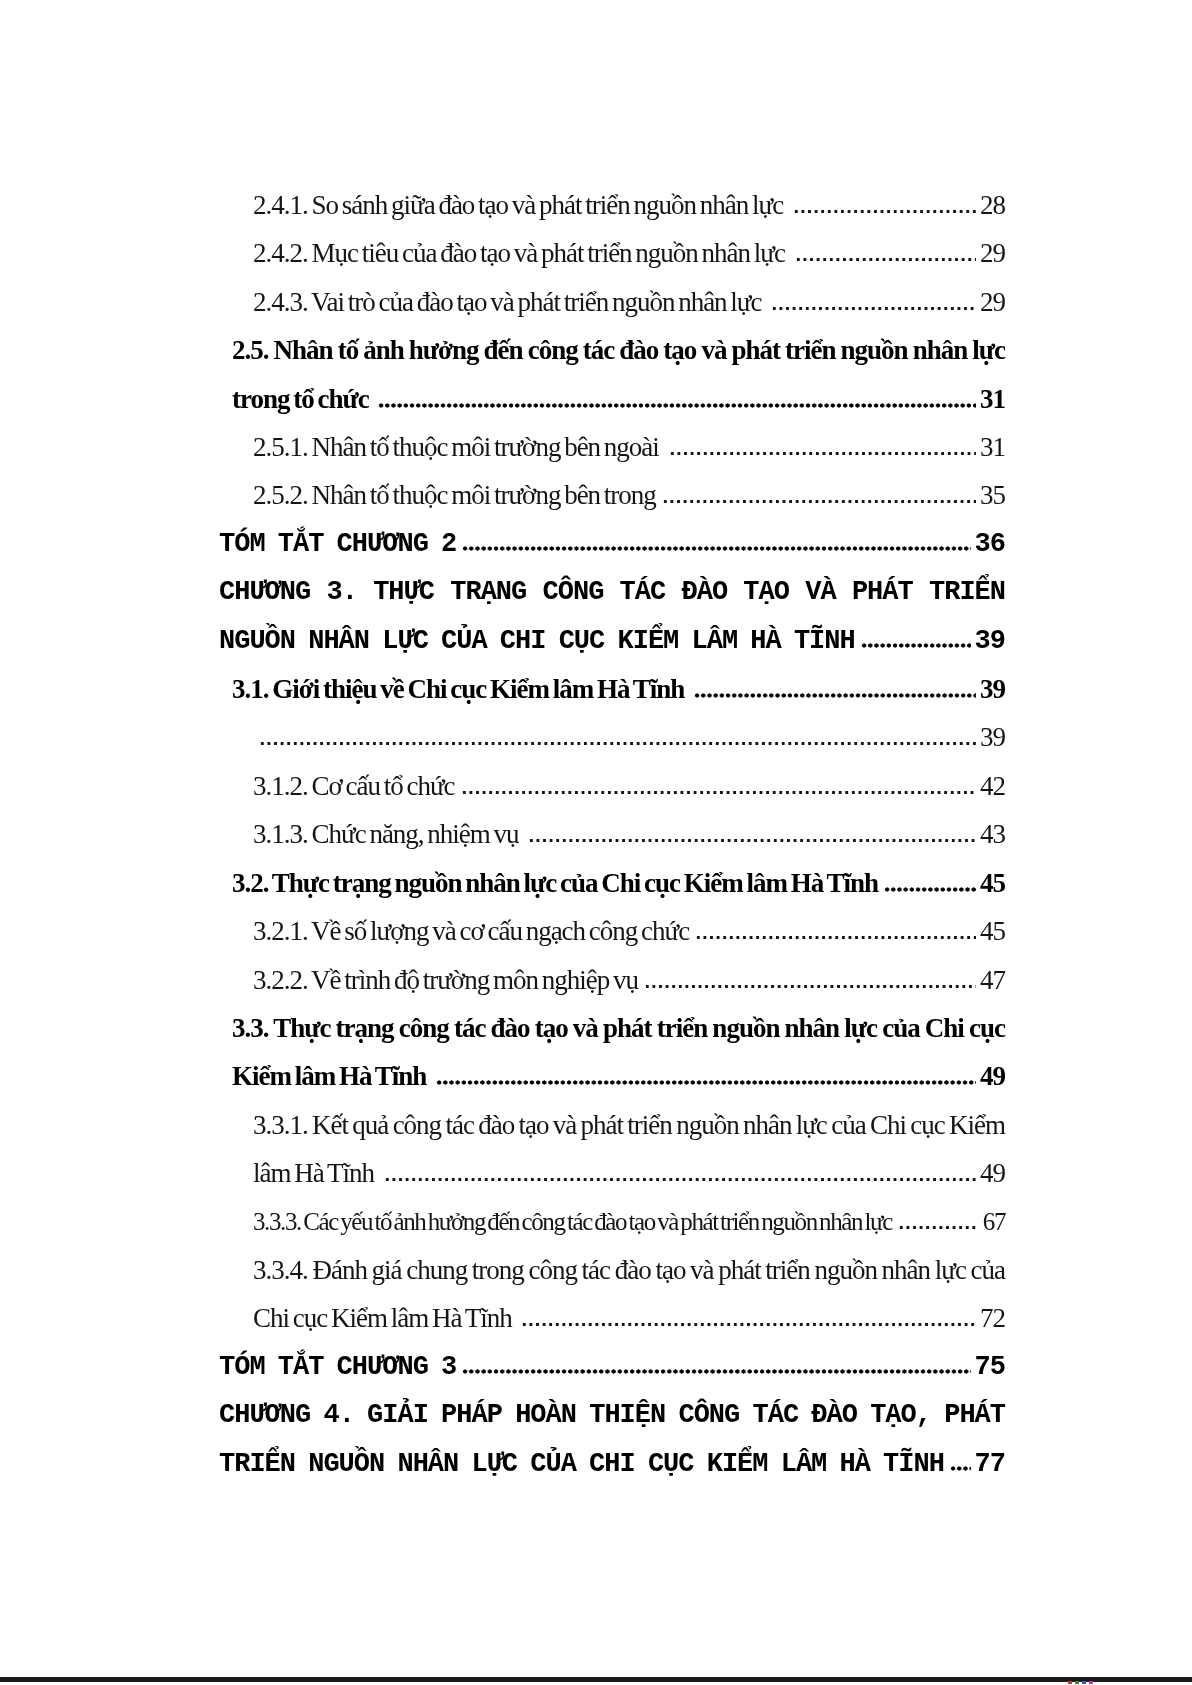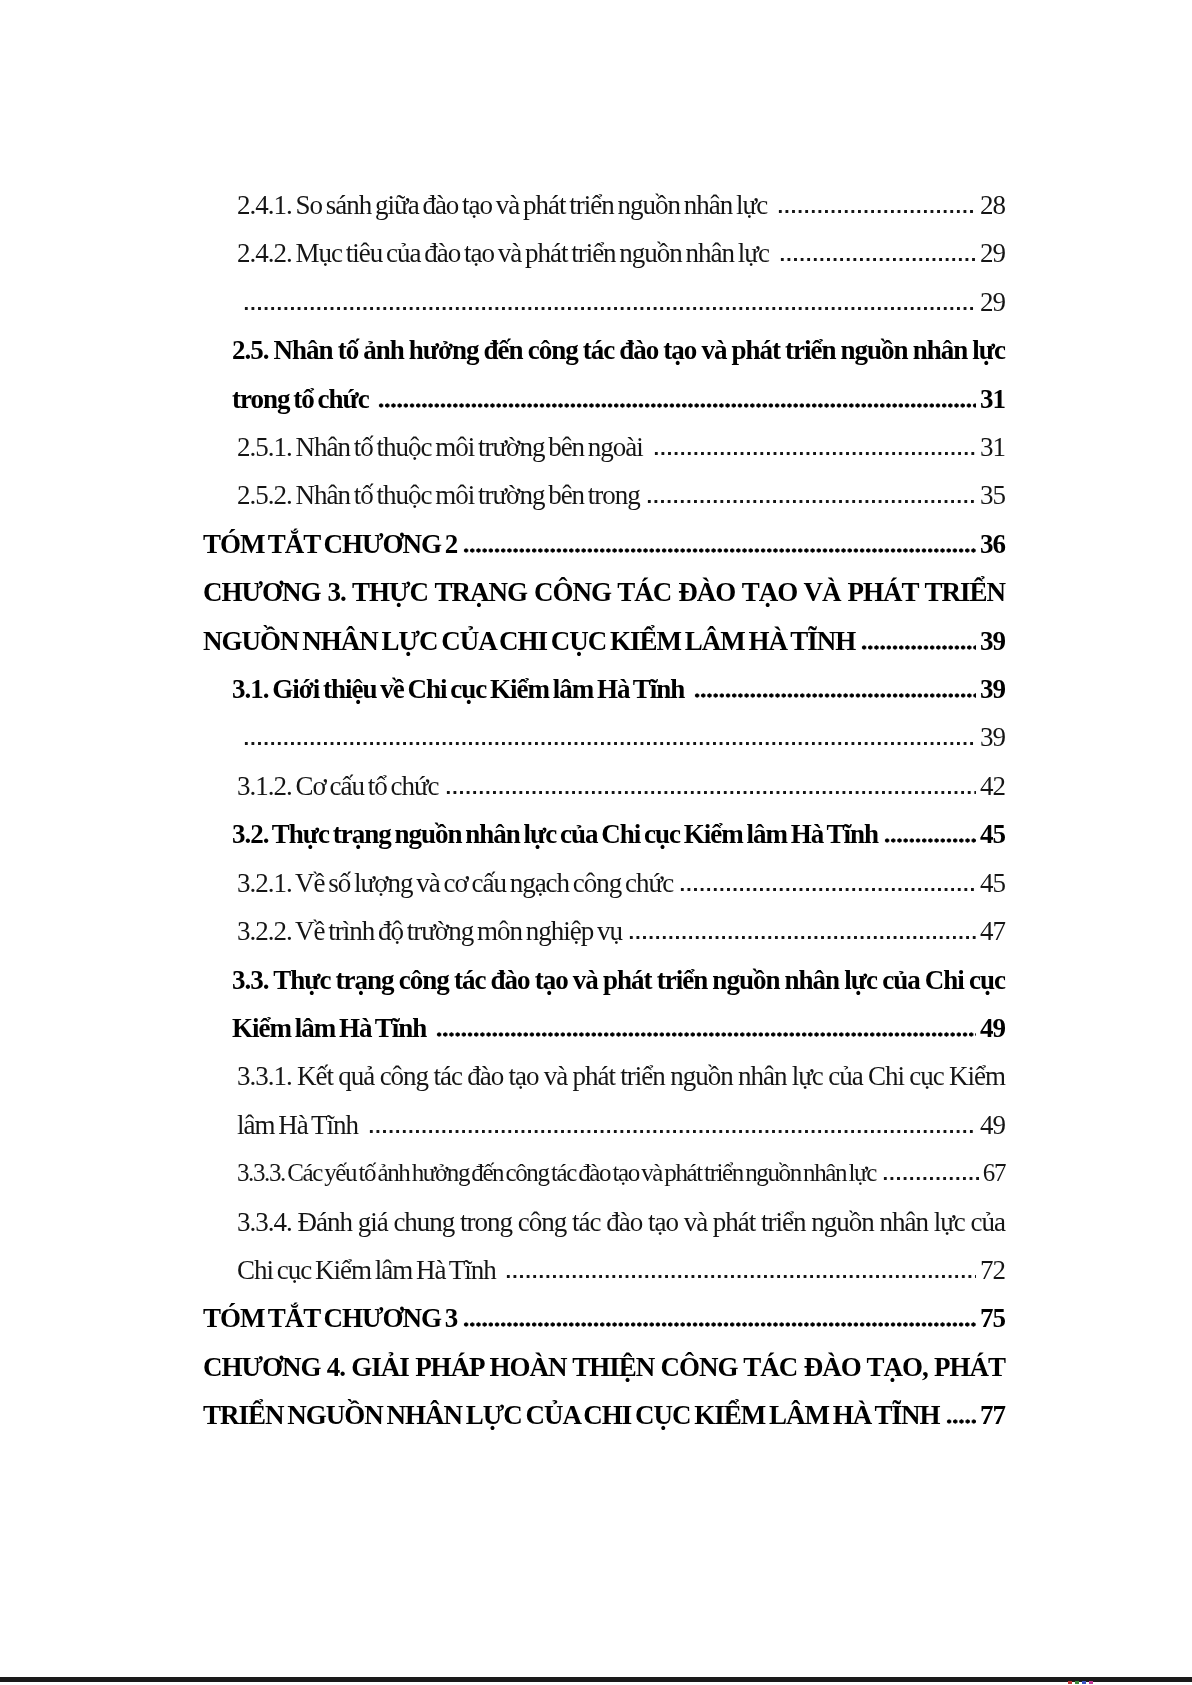--- a/index.html
+++ b/index.html
@@ -7,23 +7,23 @@
     width:1192px;height:1685px;position:relative;overflow:hidden;
     background:#ffffff;
     font-family:"Liberation Serif","DejaVu Serif",serif;
     color:#151515;
   }
   .page{
     position:absolute;top:0;left:0;width:1192px;height:1685px;
     padding:181px 187px 0 203px;box-sizing:border-box;
   }
   .entry{margin:0;}
-  .entry.level-chapter{margin-left:0;}
+  .entry.level-chapter{margin-left:16px;font-family:Liberation Mono, monospace;}
   .entry.level-section{margin-left:29px;}
-  .entry.level-sub{margin-left:34px;}
+  .entry.level-sub{margin-left:50px;}
   .entry.bold{font-weight:bold;color:#000;}
   .entry{font-size:27px;letter-spacing:-1px;word-spacing:-2px;}
   .entry.condensed{font-size:25px;letter-spacing:-1.4px;word-spacing:-2.5px;text-align:center;}
   .jline{
     line-height:48.4px;white-space:nowrap;
     text-align:justify;text-align-last:justify;
   }
   .lline{
     display:flex;align-items:baseline;line-height:48.4px;
   }
@@ -60,20 +60,21 @@
       </div>
       <div class="entry level-sub">
         <div class="lline">
           <span class="ltext">2.4.2. Mục tiêu của đào tạo và phát triển nguồn nhân lực </span>
           <span class="leader"></span>
           <span class="pnum">29</span>
         </div>
       </div>
       <div class="entry level-sub">
         <div class="lline">
+          <span class="ltext">2.4.3. Vai trò của đào tạo và phát triển nguồn nhân lực </span>
           <span class="leader"></span>
           <span class="pnum">29</span>
         </div>
       </div>
       <div class="entry level-section bold">
         <div class="jline">2.5. Nhân tố ảnh hưởng đến công tác đào tạo và phát triển nguồn nhân lực</div>
         <div class="lline">
           <span class="ltext">trong tổ chức </span>
           <span class="leader"></span>
           <span class="pnum">31</span>
@@ -119,20 +120,27 @@
         <div class="lline">
           <span class="leader"></span>
           <span class="pnum">39</span>
         </div>
       </div>
       <div class="entry level-sub">
         <div class="lline">
           <span class="ltext">3.1.2. Cơ cấu tổ chức</span>
           <span class="leader"></span>
           <span class="pnum">42</span>
+        </div>
+      </div>
+      <div class="entry level-sub">
+        <div class="lline">
+          <span class="ltext">3.1.3. Chức năng, nhiệm vụ </span>
+          <span class="leader"></span>
+          <span class="pnum">43</span>
         </div>
       </div>
       <div class="entry level-section bold">
         <div class="lline">
           <span class="ltext">3.2. Thực trạng nguồn nhân lực của Chi cục Kiểm lâm Hà Tĩnh</span>
           <span class="leader"></span>
           <span class="pnum">45</span>
         </div>
       </div>
       <div class="entry level-sub">

